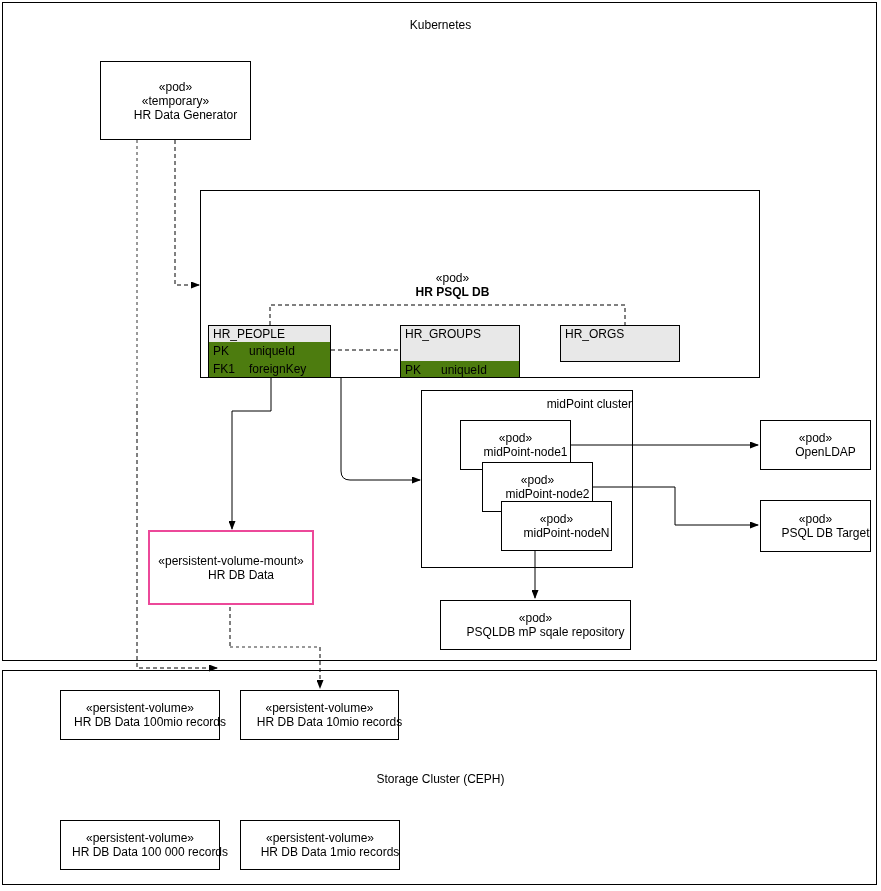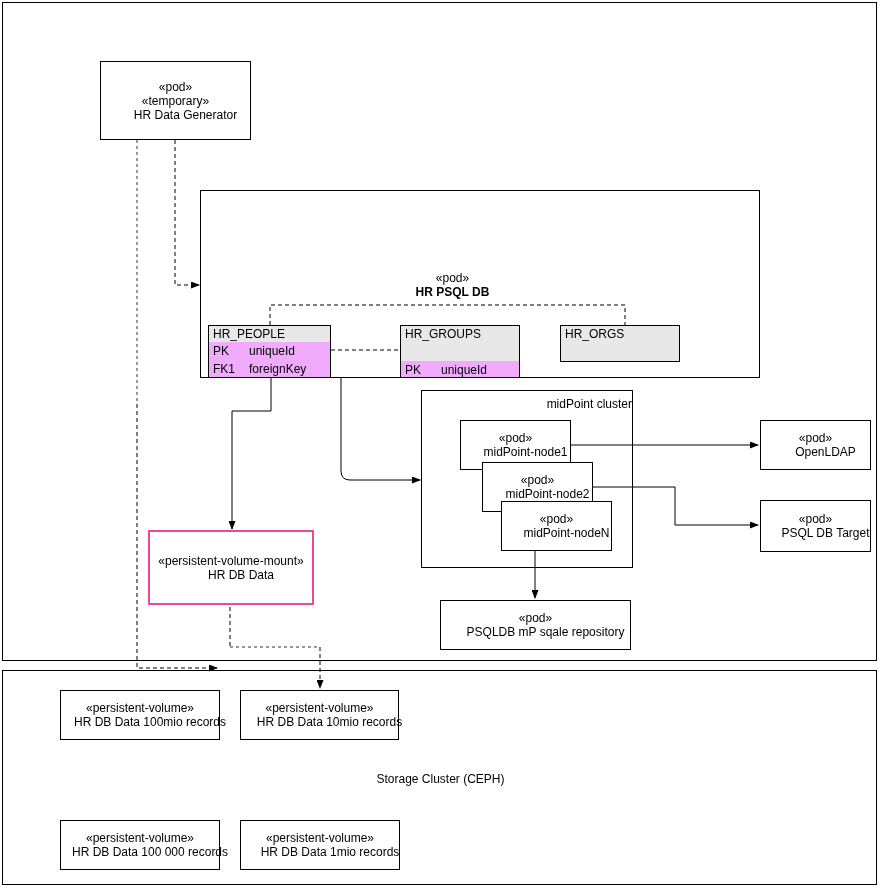--- a/index.html
+++ b/index.html
@@ -14,39 +14,40 @@
         text-align:center;font-size:12px;line-height:14px;}
   .node .stereo{white-space:nowrap;}
   .node .name{font-weight:normal;white-space:nowrap;padding-left:20px;}
 
   .cluster{position:absolute;border:1px solid #000;background:#fff;box-sizing:border-box;}
   .cluster-label{position:absolute;top:6px;left:0;right:0;text-align:right;font-size:12px;}
 
   .free-label{position:absolute;text-align:center;font-size:12px;line-height:14px;}
   .free-label .name{font-weight:bold;white-space:nowrap;}
 
-  .er-table{position:absolute;border:1px solid #000;background:#f0abfc;box-sizing:border-box;
+  .er-table{position:absolute;border:1px solid #000;background:#4d7c0f;box-sizing:border-box;
             font-size:12px;line-height:14px;overflow:hidden;}
   .er-header{background:#e8e8e8;padding:1px 0 0 4px;box-sizing:border-box;height:16px;}
   .er-header.tall{height:35px;}
   .er-row{display:flex;height:18px;align-items:center;}
   .er-key{width:36px;padding-left:4px;flex:none;}
   .er-val{white-space:nowrap;}
 
   #edges{position:absolute;left:0;top:0;width:881px;height:891px;pointer-events:none;}
   .solid{stroke:#000;stroke-width:1;fill:none;}
   .dash{stroke:#000;stroke-width:1;fill:none;stroke-dasharray:4 3;}
   .gdash{stroke:#999;stroke-width:2;fill:none;stroke-dasharray:3 3;}
 </style>
 </head>
 <body>
 
 <div id="canvas">
 
   <div class="frame" style="left:2px;top:2px;width:875px;height:659px;"></div>
+  <div class="frame-label" style="top:18px;">Kubernetes</div>
 
   <div class="frame" style="left:2px;top:670px;width:875px;height:215px;"></div>
   <div class="frame-label" style="top:772px;">Storage Cluster (CEPH)</div>
 
   <div class="frame" style="left:200px;top:190px;width:560px;height:188px;"></div>
   <div class="free-label" style="left:380px;top:271px;width:145px;">
     <div class="stereo">«pod»</div>
     <div class="name">HR PSQL DB</div>
   </div>
 

